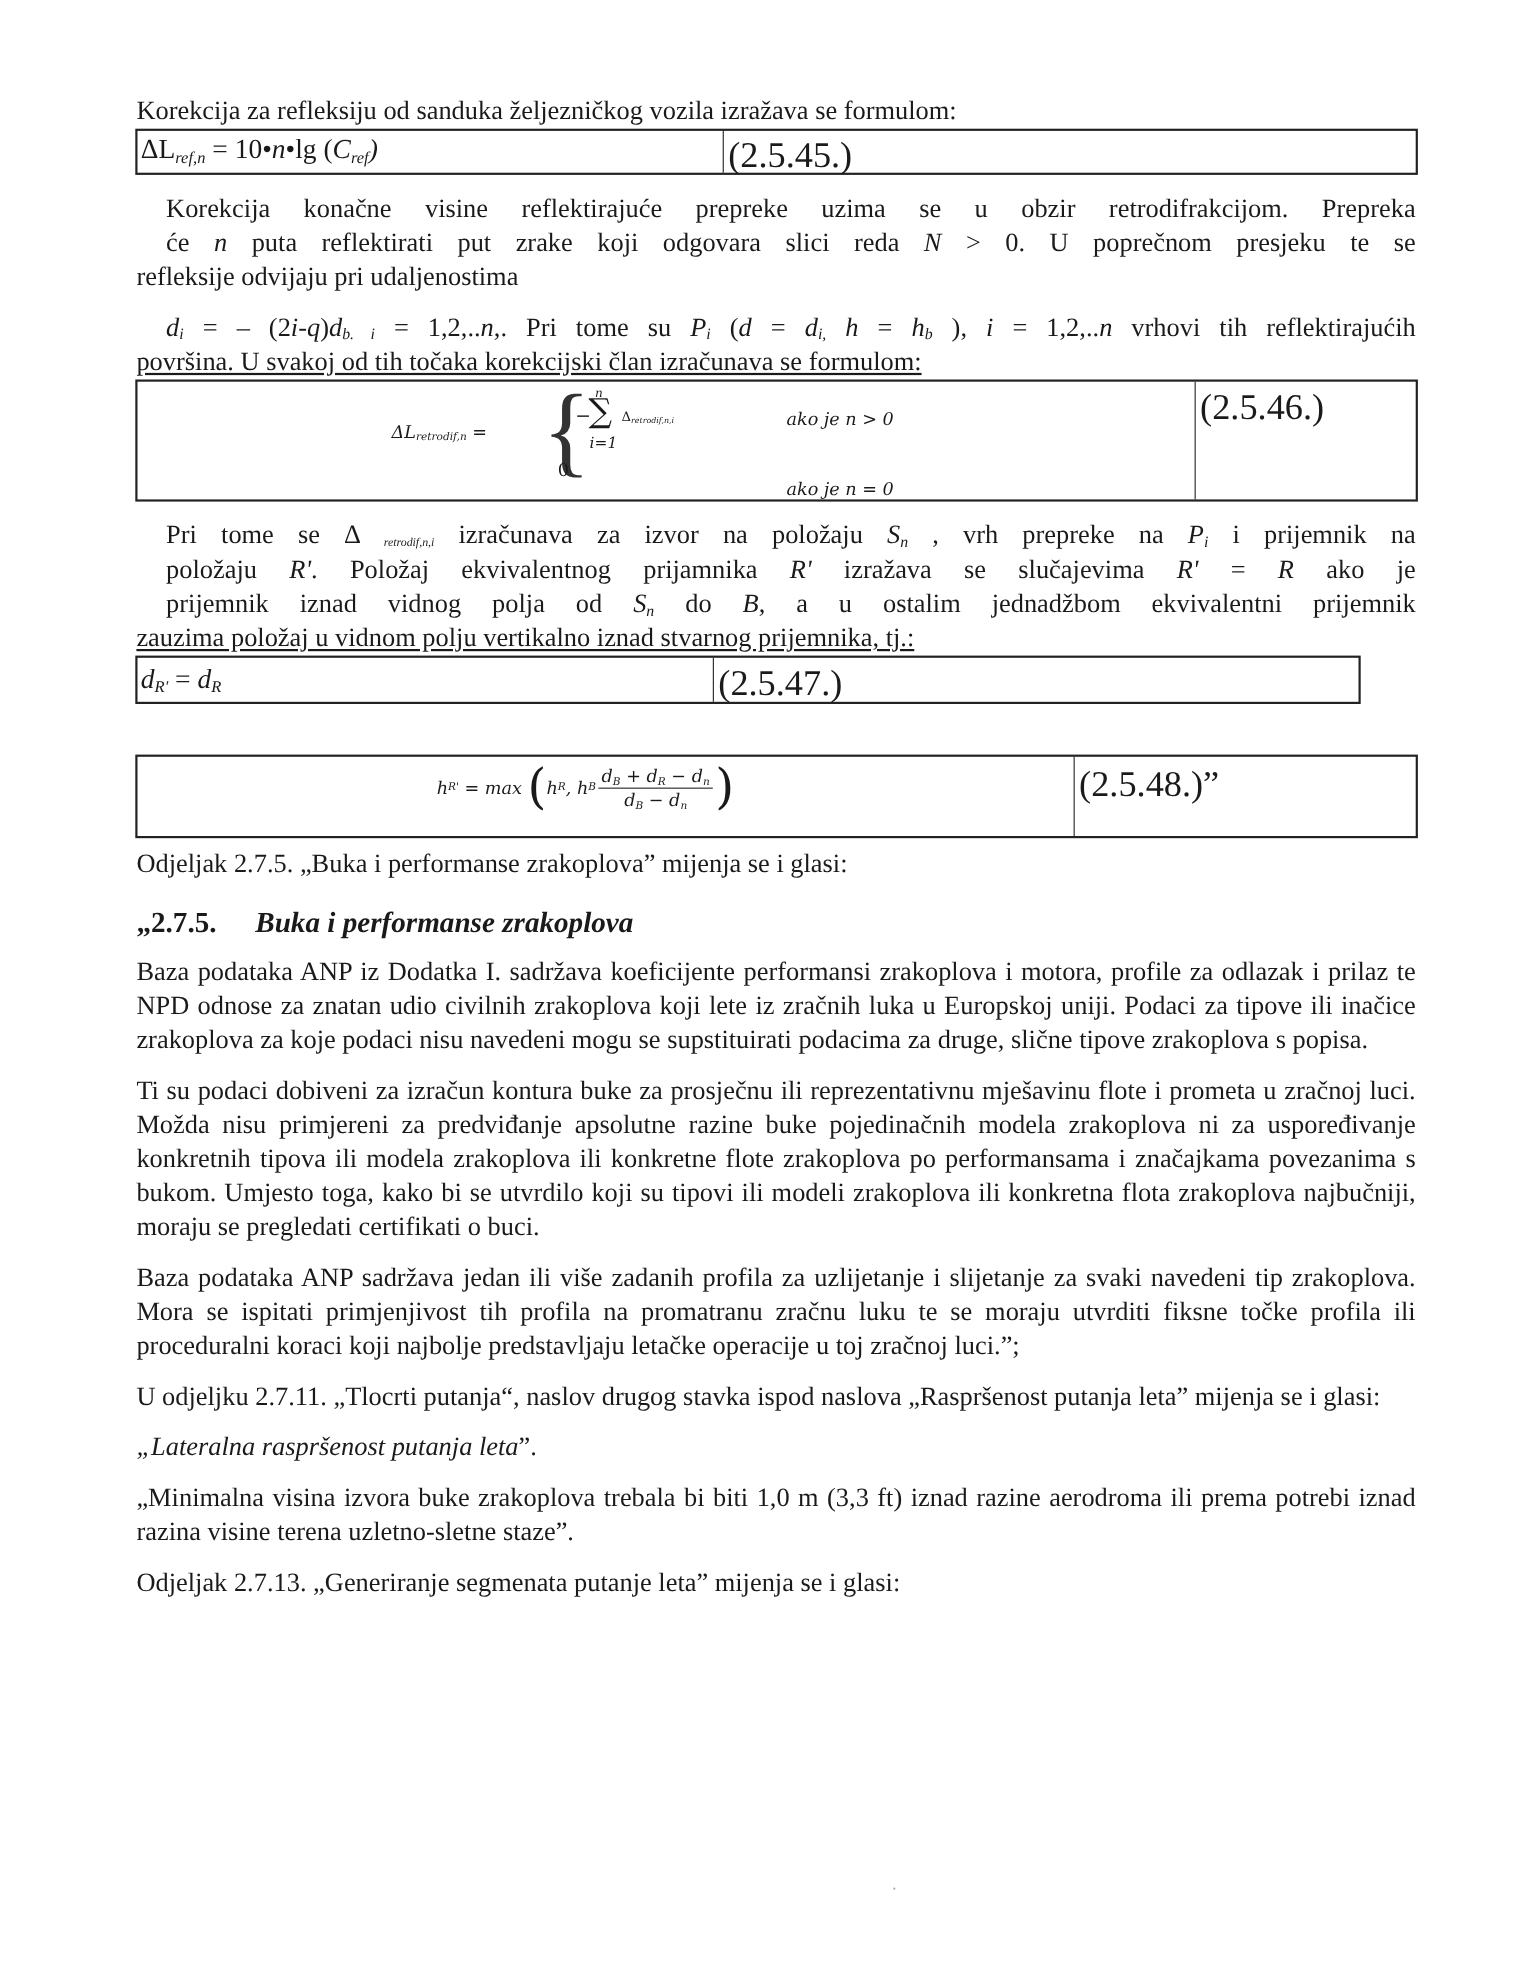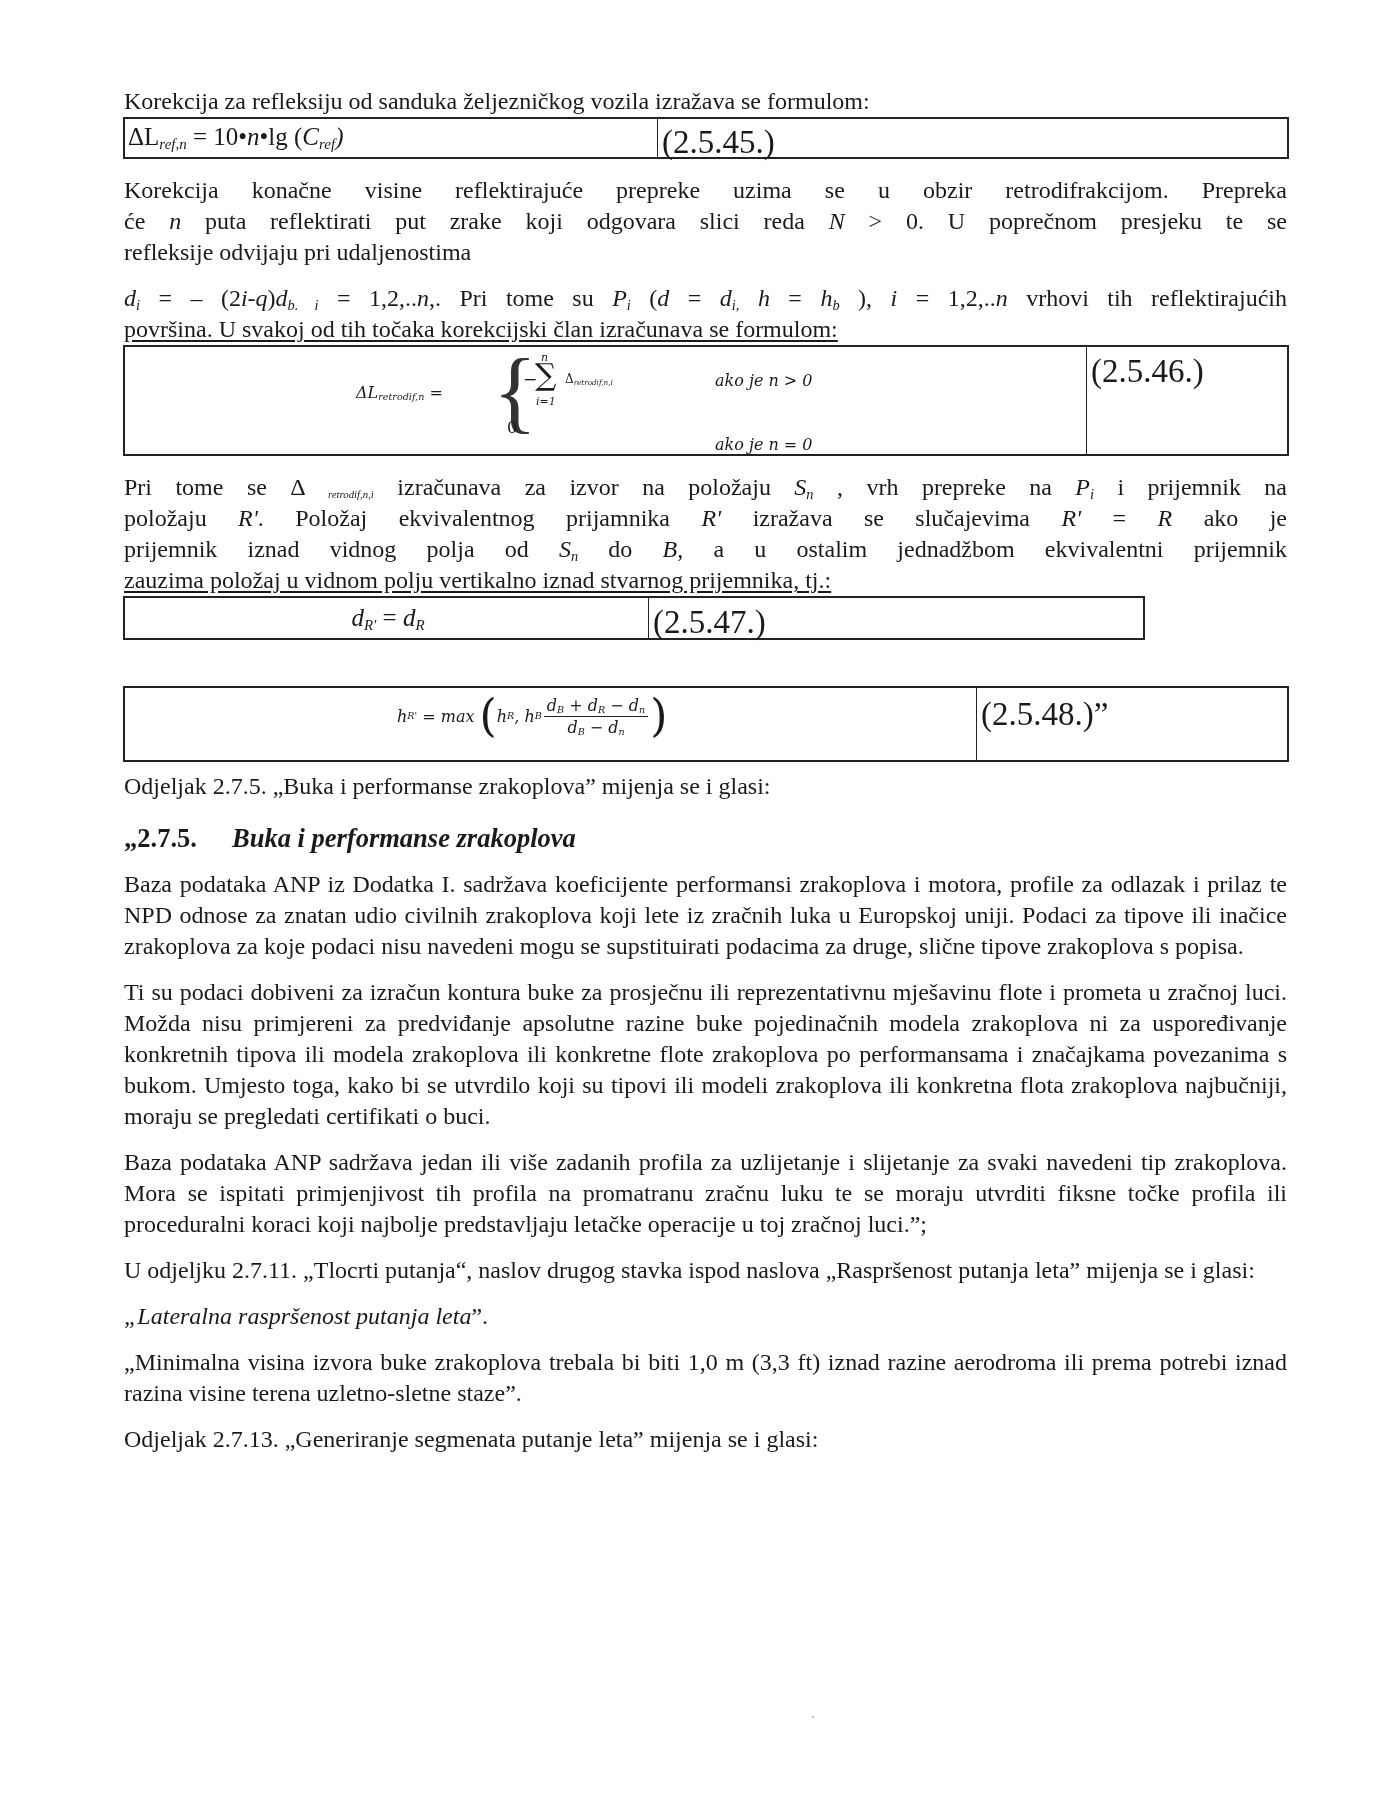--- a/index.html
+++ b/index.html
@@ -1,20 +1,20 @@
 <!DOCTYPE html>
 <html><head>
 <meta charset="utf-8">
 <style>
   html, body { margin: 0; padding: 0; background: #ffffff; }
   body { width: 1386px; height: 1798px; position: relative; overflow: hidden; color: #1a1a1a;
          font-family: "Liberation Serif", "DejaVu Serif", serif; }
   .page { position: absolute; left: 124px; top: 86px; width: 1163px; }
   p { margin: 0; font-size: 24px; line-height: 31px; text-align: justify; }
-  .just-last { text-align-last: justify; }
+  .just-last { text-align-last: justify; margin-left: 27px; }
   .underline { text-decoration: underline; text-underline-offset: 3px; }
   i, .it { font-style: italic; }
   sub { font-size: 60%; vertical-align: -0.25em; line-height: 0; }
   .ftable { border: 2px solid #222; display: flex; box-sizing: border-box; }
   .ftable .fcell { border-right: 1.5px solid #222; box-sizing: border-box; }
   .ftable .ncell { box-sizing: border-box; padding-left: 4px; font-size: 33px; }
   .math { font-family: "DejaVu Serif", serif; font-style: italic; }
   .cambria { font-family: "DejaVu Serif", serif; font-size: 16px; font-style: italic; }
   .heading { font-weight: bold; font-size: 26.5px; }
   .heading .num { display: inline-block; width: 108px; }
@@ -50,37 +50,37 @@
     <p class="underline">površina. U svakoj od tih točaka korekcijski član izračunava se formulom:</p>
   </div>
 
   <div class="ftable" style="margin-left:-1px;width:1166px;height:111px;margin-top:0px;">
     <div class="fcell" style="width:962px;position:relative;">
       <div style="position:absolute;left:231px;top:36px;" class="cambria"><span>ΔL</span><sub>retrodif,n</sub><span style="font-style:normal;"> = </span></div>
       <div style="position:absolute;left:368px;top:-2px;color:#333;" class="brace">{</div>
       <div style="position:absolute;left:398px;top:22px;font-size:17px;" class="cambria">−</div>
       <div style="position:absolute;left:416px;top:4px;font-size:11px;" class="cambria">n</div>
       <div style="position:absolute;left:410px;top:10px;font-size:30px;font-style:normal;" class="math">∑</div>
-      <div style="position:absolute;left:411px;top:48px;font-size:11px;" class="cambria">i=1</div>
+      <div style="position:absolute;left:411px;top:48px;font-size:14px;" class="cambria">i=1</div>
       <div style="position:absolute;left:440px;top:25px;font-size:12px;" class="cambria"><span style="font-style:normal;">Δ</span><sub>retrodif,n,i</sub></div>
       <div style="position:absolute;left:590px;top:24px;" class="cambria">ako je n &gt; 0</div>
       <div style="position:absolute;left:382px;top:71px;font-style:normal;" class="cambria">0</div>
       <div style="position:absolute;left:590px;top:88px;" class="cambria">ako je n = 0</div>
     </div>
     <div class="ncell" style="padding-top:6px;">(2.5.46.)</div>
   </div>
 
   <div style="margin-top:16px;">
     <p class="just-last"><span>Pri tome se Δ </span><sub class="it" style="font-size:45%;">retrodif,n,i</sub><span> izračunava za izvor na položaju </span><i>S</i><sub class="it">n</sub><span> , vrh prepreke na </span><i>P</i><sub class="it">i</sub><span> i prijemnik na</span></p>
     <p class="just-last"><span>položaju </span><i>R'</i><span>. Položaj ekvivalentnog prijamnika </span><i>R'</i><span> izražava se slučajevima </span><i>R'</i><span> = </span><i>R</i><span> ako je</span></p>
     <p class="just-last"><span>prijemnik iznad vidnog polja od </span><i>S</i><sub class="it">n</sub><span> do </span><i>B</i><span>, a u ostalim jednadžbom ekvivalentni prijemnik</span></p>
     <p class="underline">zauzima položaj u vidnom polju vertikalno iznad stvarnog prijemnika, tj.:</p>
   </div>
 
-  <div class="ftable" style="margin-left:-1px;width:1022px;height:44px;margin-top:0px;text-align:center;">
+  <div class="ftable" style="margin-left:-1px;width:1114px;height:44px;margin-top:0px;">
     <div class="fcell" style="width:524px;padding:6px 0 0 3px;font-size:25px;">
       <i>d</i><sub class="it">R'</sub><span> = </span><i>d</i><sub class="it">R</sub>
     </div>
     <div class="ncell" style="padding-top:6px;">(2.5.47.)</div>
   </div>
 
   <div class="ftable" style="margin-left:-1px;width:1166px;height:76px;margin-top:46px;">
     <div class="fcell" style="width:852px;position:relative;">
       <div class="cambria" style="position:absolute;left:272px;top:6px;display:flex;align-items:center;font-size:16px;">
         <span>h</span>

